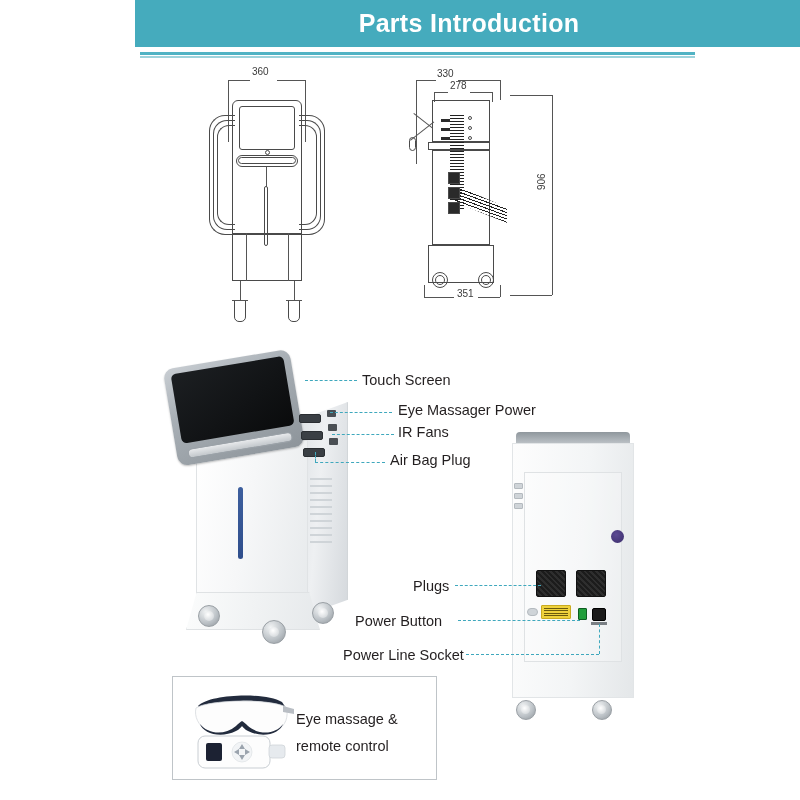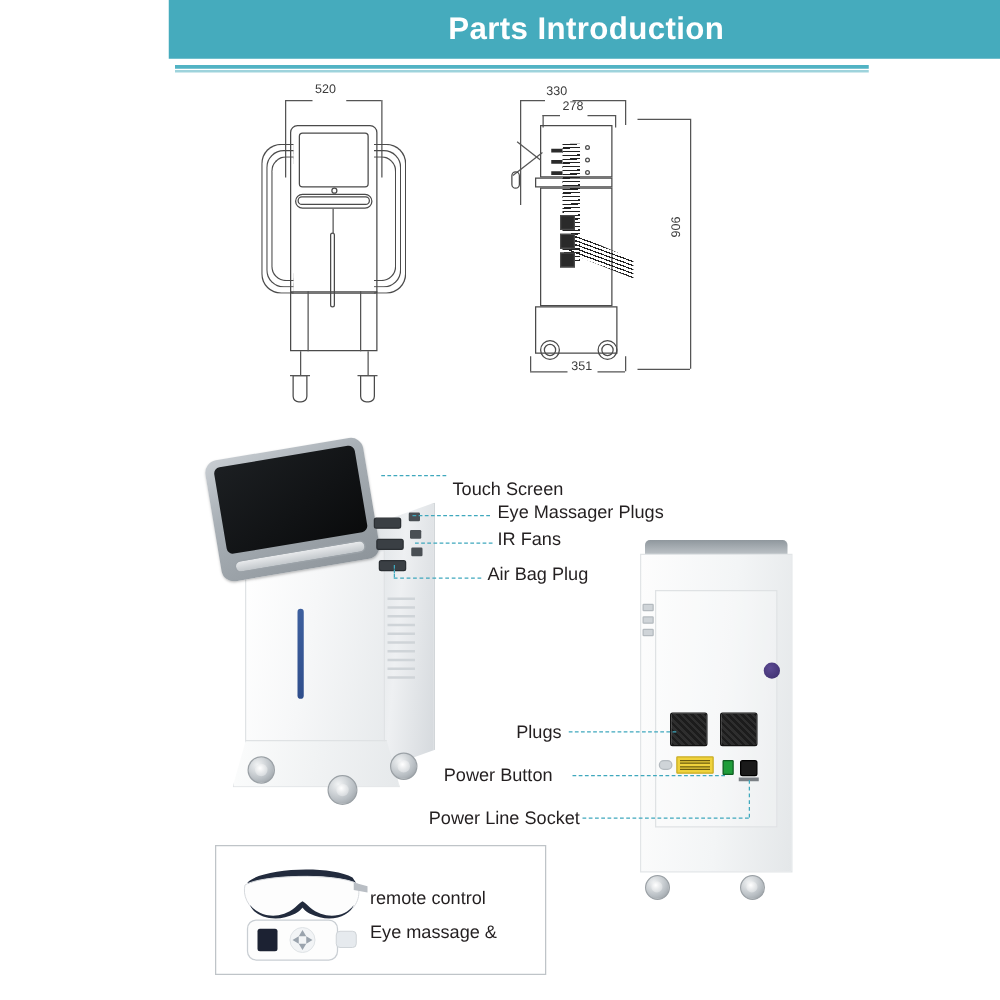--- a/index.html
+++ b/index.html
@@ -151,21 +151,21 @@
 <div class="page">
 
   <div class="header-band">
     <div class="header-title">Parts Introduction</div>
   </div>
   <div class="header-rule-thick"></div>
   <div class="header-rule-thin"></div>
 
   <div>
 
-    <div class="dimtxt" style="left:252px; top:66px;">520</div>
+    <div class="dimtxt" style="left:252px; top:66px;">360</div>
     <div class="ln h" style="left:228px; top:80px; width:22px;"></div>
     <div class="ln h" style="left:277px; top:80px; width:28px;"></div>
     <div class="ln v" style="left:228px; top:80px; height:62px;"></div>
     <div class="ln v" style="left:305px; top:80px; height:62px;"></div>
 
     <div class="outline" style="left:232px; top:100px; width:70px; height:135px; border-radius:6px 6px 2px 2px;"></div>
     <div class="outline" style="left:239px; top:106px; width:56px; height:44px; border-radius:3px;"></div>
     <div class="outline" style="left:236px; top:155px; width:62px; height:12px; border-radius:6px;"></div>
     <div class="outline" style="left:238px; top:157px; width:58px; height:7px; border-radius:4px;"></div>
     <div class="outline" style="left:265px; top:150px; width:5px; height:5px; border-radius:50%;"></div>
@@ -279,24 +279,24 @@
     <div class="caster" style="left:198px; top:605px; width:22px; height:22px;"></div>
     <div class="caster-hub" style="left:204px; top:611px; width:10px; height:10px;"></div>
     <div class="caster" style="left:262px; top:620px; width:24px; height:24px;"></div>
     <div class="caster-hub" style="left:269px; top:627px; width:10px; height:10px;"></div>
     <div class="caster" style="left:312px; top:602px; width:22px; height:22px;"></div>
     <div class="caster-hub" style="left:318px; top:608px; width:10px; height:10px;"></div>
   </div>
 
   <div>
     <div class="dash-h" style="left:305px; top:380px; width:52px;"></div>
-    <div class="lbl" style="left:362px; top:384px;">Touch Screen</div>
+    <div class="lbl" style="left:362px; top:372px;">Touch Screen</div>
 
     <div class="dash-h" style="left:330px; top:412px; width:62px;"></div>
-    <div class="lbl" style="left:398px; top:402px;">Eye Massager Plugs</div>
+    <div class="lbl" style="left:398px; top:402px;">Eye Massager Power</div>
 
     <div class="dash-h" style="left:332px; top:434px; width:62px;"></div>
     <div class="lbl" style="left:398px; top:424px;">IR Fans</div>
 
     <div class="dash-v" style="left:315px; top:452px; height:10px;"></div>
     <div class="dash-h" style="left:315px; top:462px; width:70px;"></div>
     <div class="lbl" style="left:390px; top:452px;">Air Bag Plug</div>
   </div>
 
   <div>
@@ -353,17 +353,17 @@
 
   <svg class="remote" style="left:196px; top:732px;" width="96" height="40" viewBox="0 0 96 40">
     <rect x="2" y="4" width="72" height="32" rx="7" fill="#fdfdfd" stroke="#c9ced3" stroke-width="1"></rect>
     <rect x="10" y="11" width="16" height="18" rx="2" fill="#1c2233"></rect>
     <circle cx="46" cy="20" r="10" fill="#f2f4f6" stroke="#dfe3e6" stroke-width="0.8"></circle>
     <path d="M46 12 L49 17 L43 17 Z M46 28 L49 23 L43 23 Z M38 20 L43 17 L43 23 Z M54 20 L49 17 L49 23 Z" fill="#9aa3ad"></path>
     <rect x="73" y="13" width="16" height="13" rx="3" fill="#e6eaee" stroke="#cfd4d8" stroke-width="0.8"></rect>
   </svg>
 
   <div class="acc-text">
+    <div>Eye massage &amp;</div>
     <div>remote control</div>
-    <div>Eye massage &amp;</div>
   </div>
 
 </div>
 
 </body></html>

